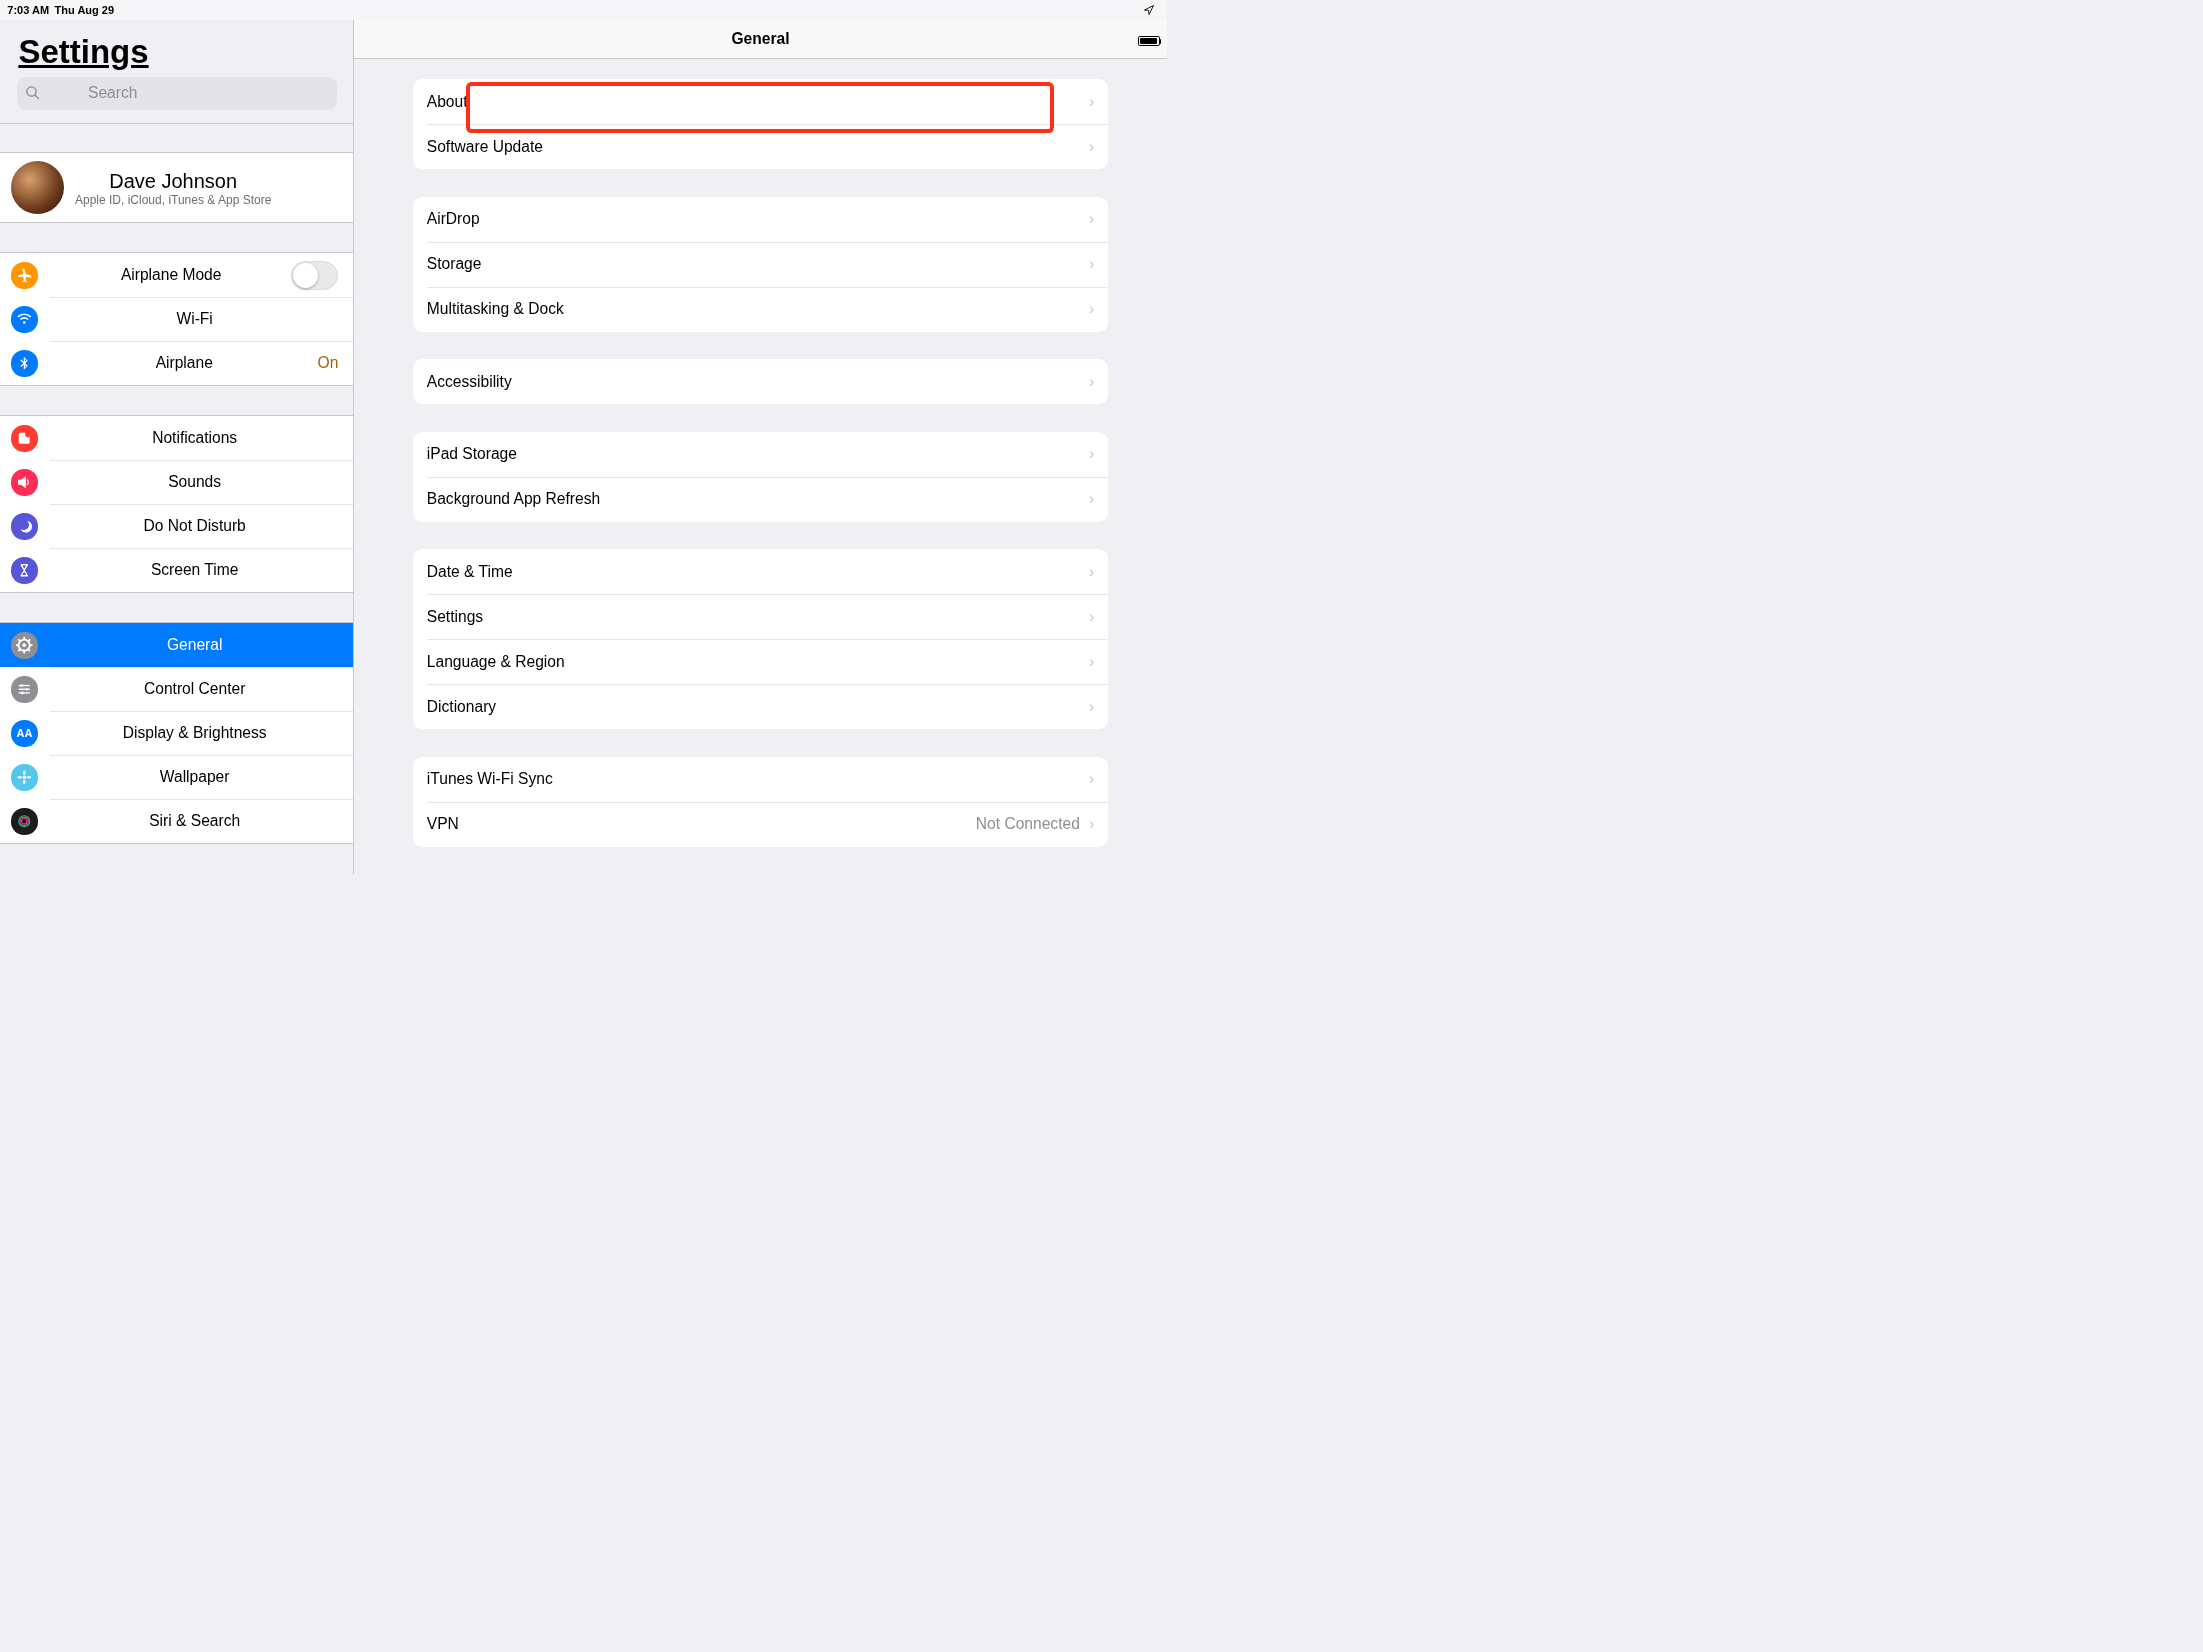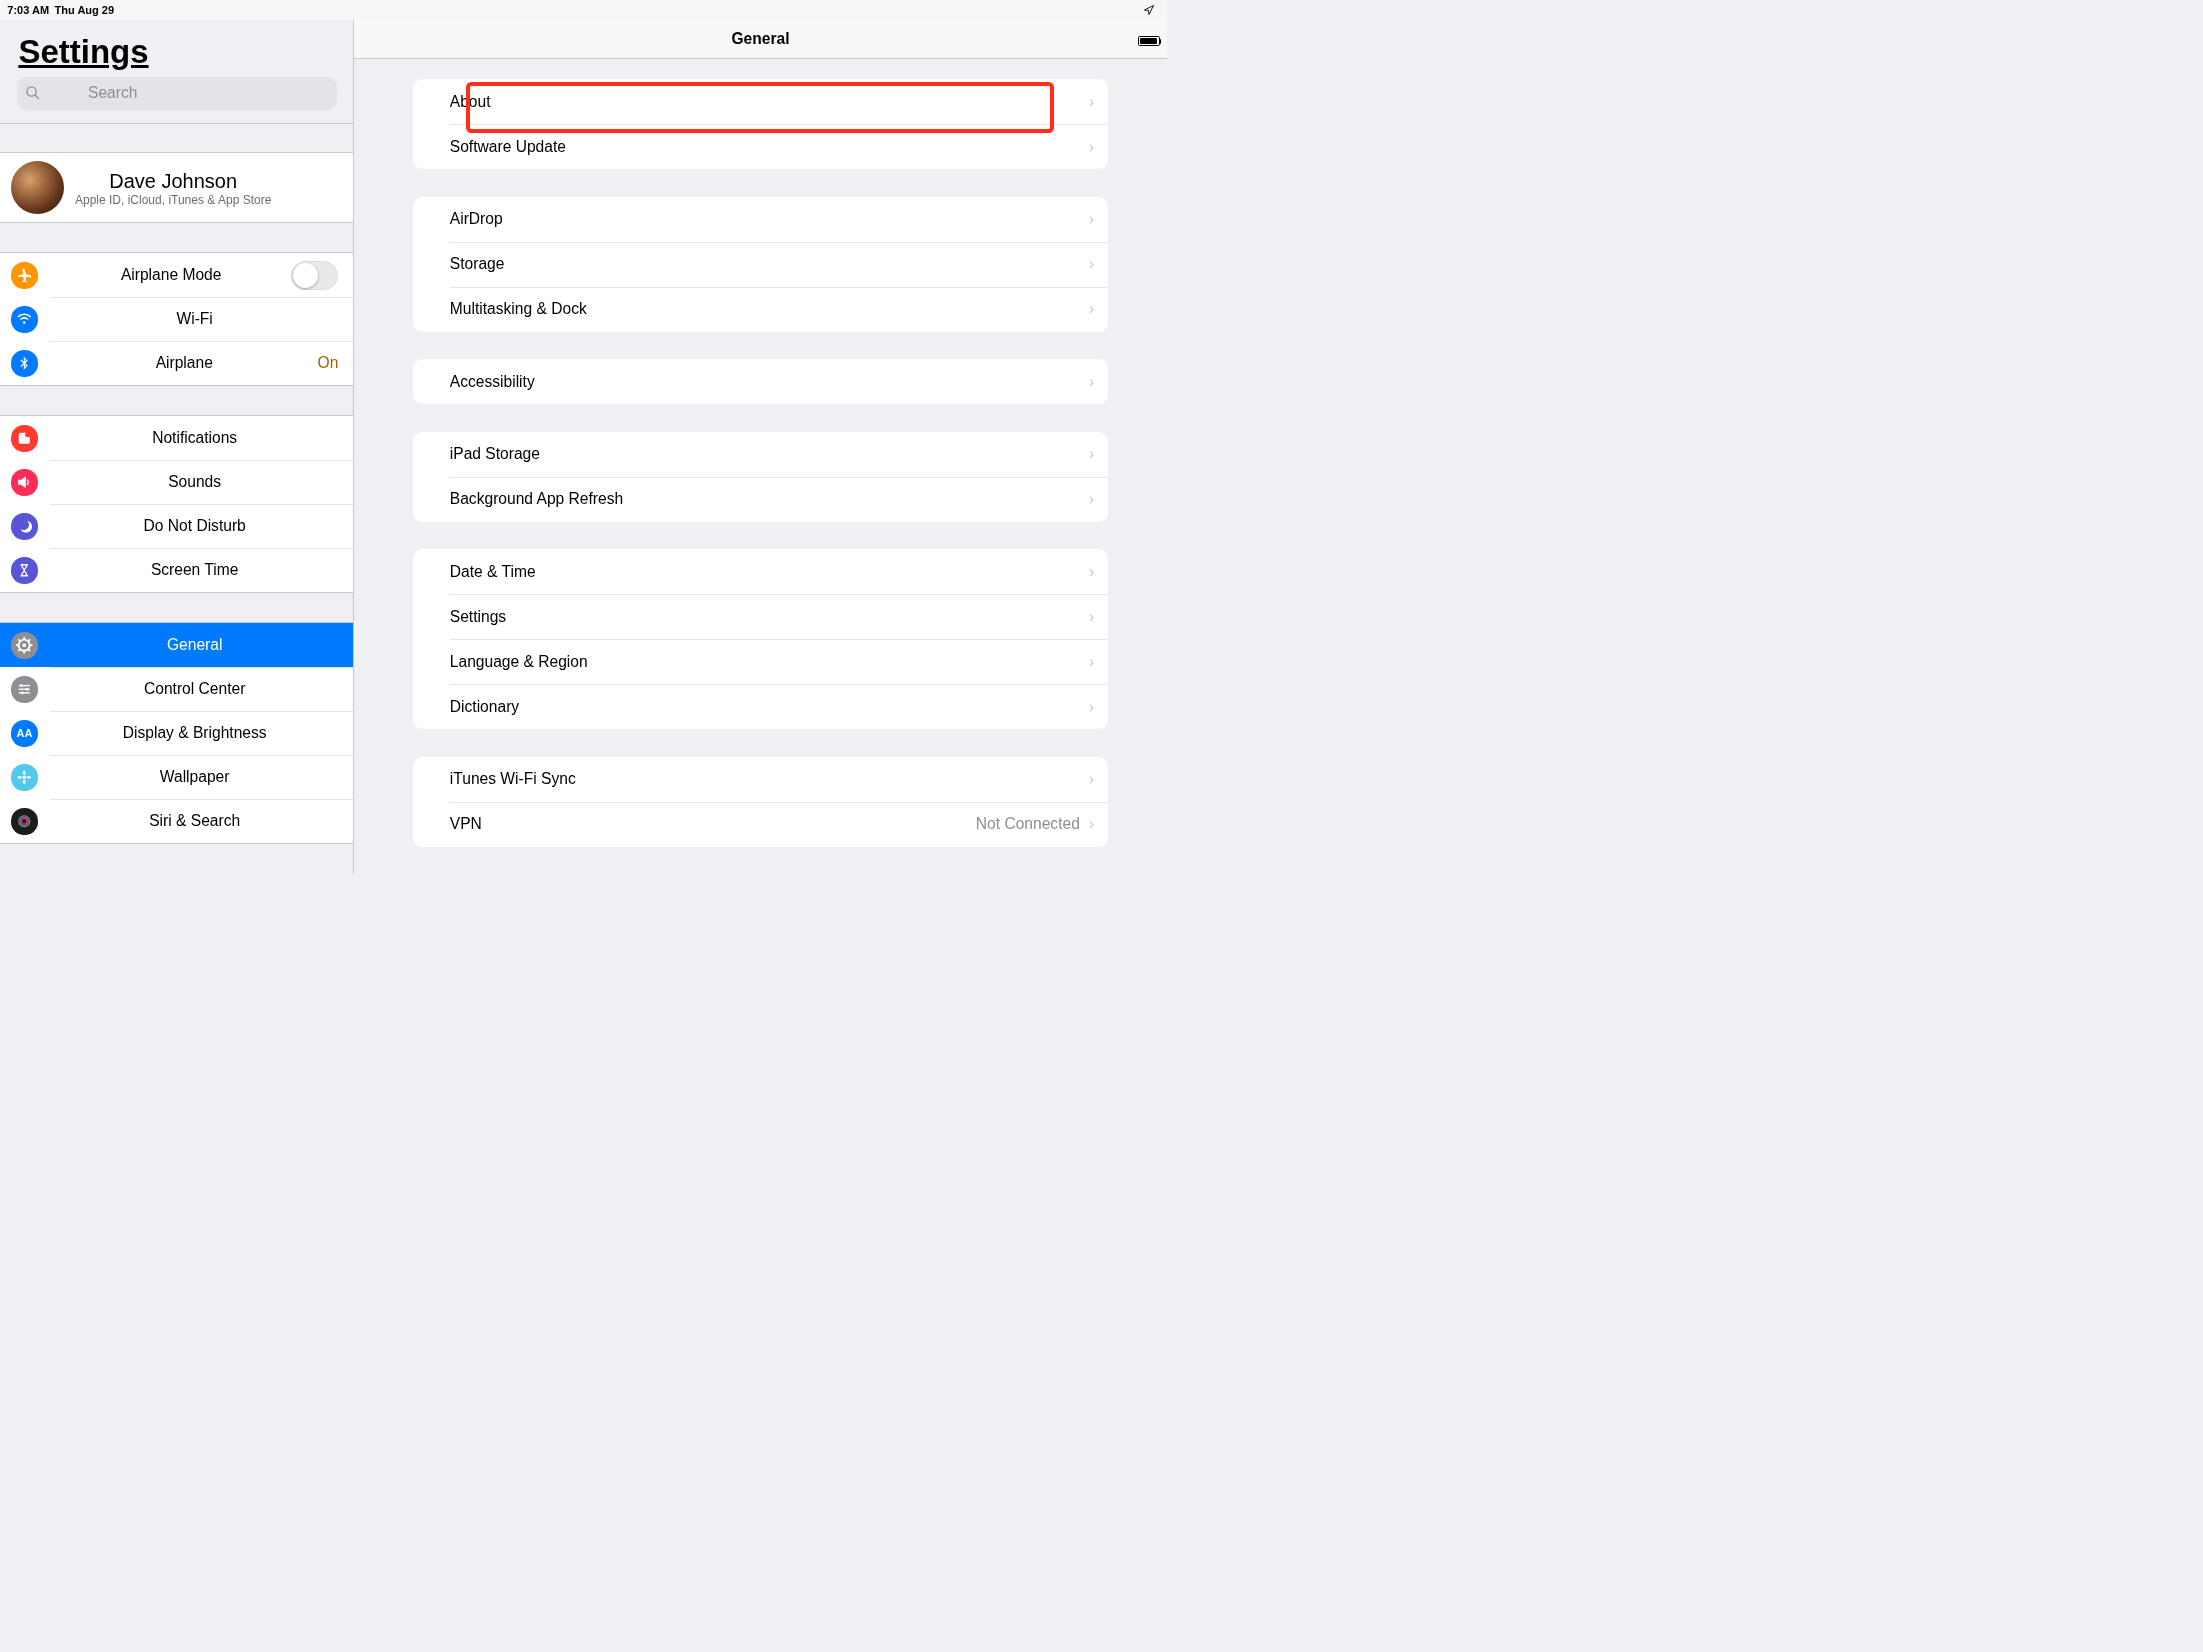--- a/index.html
+++ b/index.html
@@ -29,21 +29,21 @@
 .row.selected .icon { filter:none; }
 .row.profile { min-height:69px; }
 .row.profile .avatar { width:53px; height:53px; border-radius:50%; margin-right:11px; background:radial-gradient(circle at 35% 35%, #d9a06b 0%, #6b3a1d 60%, #201008 100%); flex-shrink:0; }
 .row.profile .name { font-size:20px; line-height:24px; }
 .row.profile .sub { font-size:12px; color:#6d6d72; }
 .toggle { width:47px; height:28.5px; border-radius:14.7px; background:#e9e9ea; border:0.9px solid #dcdcde; position:relative; }
 .toggle::after { content:""; position:absolute; width:25px; height:25px; background:#fff; border-radius:50%; left:0.9px; top:0.9px; box-shadow:0 0.9px 2.8px rgba(0,0,0,.3); }
 .content-header { height:39px; display:flex; align-items:center; justify-content:center; background:#f8f8f8; border-bottom:0.9px solid #c8c7cc; }
 .content-header .title { font-size:15.6px; font-weight:600; }
 .content-body { flex:1; overflow-y:auto; padding:20px 59px 27.5px; }
-.cgroup { background:#fff; border-radius:9.2px; margin-bottom:27.5px; overflow:hidden;padding-left:23px; }
+.cgroup { background:#fff; border-radius:9.2px; margin-bottom:27.5px; overflow:hidden; }
 .crow { display:flex; align-items:center; min-height:45px; padding:0 13.8px; font-size:15.6px; position:relative; }
 .crow + .crow::before { content:""; position:absolute; left:13.8px; right:0; top:0; height:0.9px; background:#e5e5ea; }
 .crow .label { flex:1; }
 .crow .detail { color:#8e8e93; }
 .crow .chevron { color:#c7c7cc; margin-left:9.2px; }
 .highlight { position:absolute; border:4.6px solid #ff2d1a; border-radius:5.5px; pointer-events:none; z-index:1000; }
 .battery-ico { width:22px; height:10px; border:0.9px solid #000; border-radius:1.8px; position:relative; display:inline-block; }
 .battery-ico::after { content:""; position:absolute; right:-2.8px; top:1.8px; width:1.8px; height:4.6px; background:#000; border-radius:0 0.9px 0.9px 0; }
 .battery-ico .fill { position:absolute; left:0.9px; top:0.9px; bottom:0.9px; background:#000; border-radius:0.9px; }
 </style>

